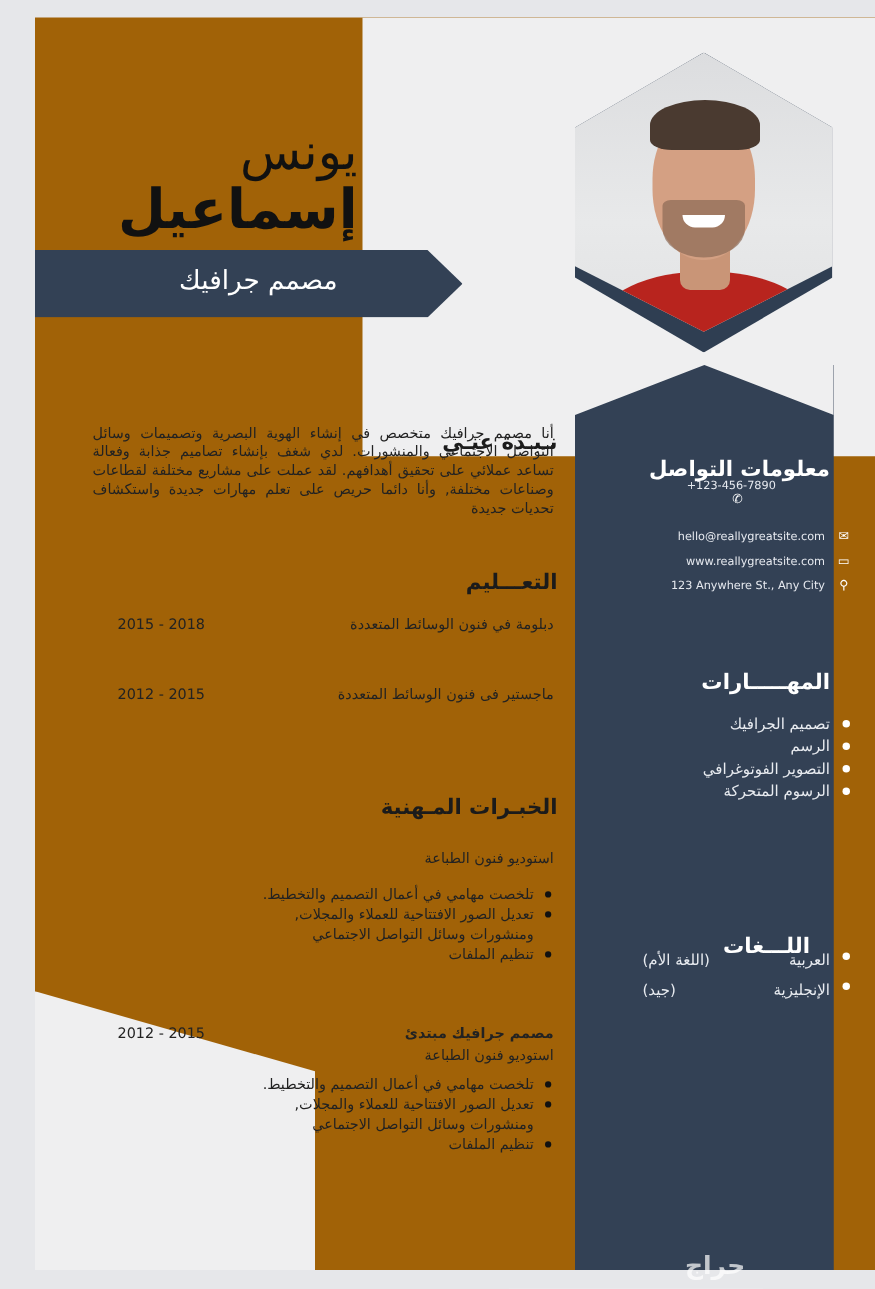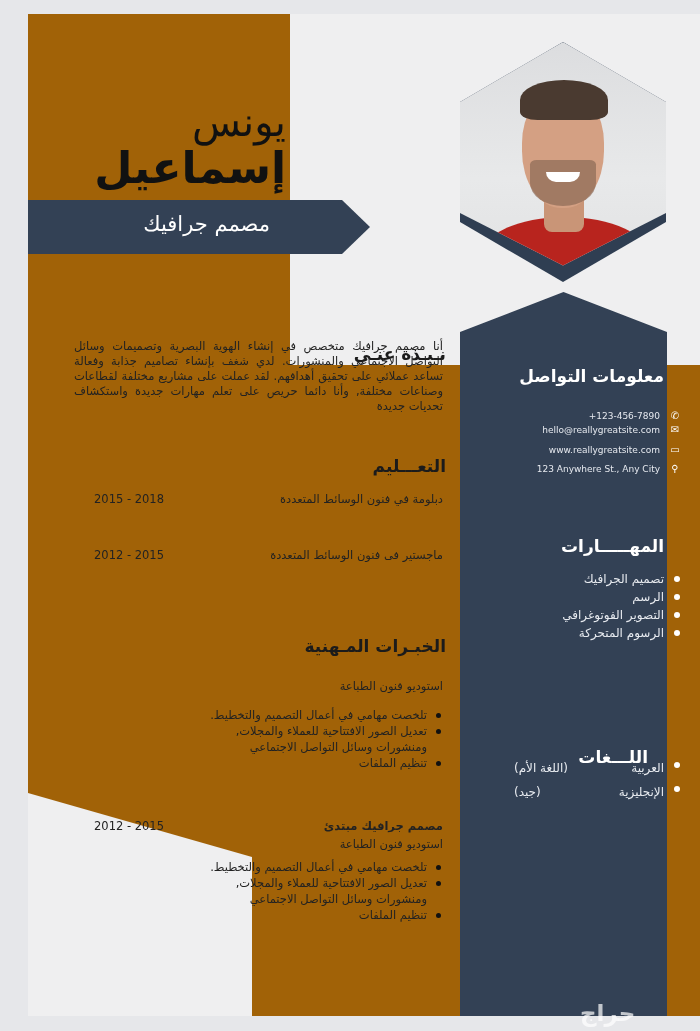--- a/index.html
+++ b/index.html
@@ -51,21 +51,21 @@
   .edu-row .yrs { line-height: 20px; }
 
   .job { position: absolute; left: 66px; width: 349px; color: #222; font-size: 11.5px; }
   .job .top { display: flex; justify-content: space-between; }
   .job .role { font-weight: 700; direction: rtl; }
   .job .company { direction: rtl; text-align: right; margin-top: 4px; }
   .job ul { direction: rtl; list-style: none; margin-top: 14px; padding-right: 0; }
   .job ul li { position: relative; padding-right: 16px; line-height: 16px; }
   .job ul li::before { content: ""; position: absolute; right: 2px; top: 6px; width: 5px; height: 5px; border-radius: 50%; background: #111; }
 
-  .watermark { position: absolute; left: 548px; top: 1000px; font-size: 23px; font-weight: 700; color: rgba(255,255,255,.7); direction: rtl; margin-left: 32px; }
+  .watermark { position: absolute; left: 548px; top: 1000px; font-size: 20px; font-weight: 700; color: rgba(255,255,255,.7); direction: rtl; }
 </style>
 </head>
 <body>
 
 <div class="page">
   <div class="gray-top"></div>
   <div class="gray-bottom"></div>
 
   <div class="name">
     <span class="first">يونس</span>
@@ -84,21 +84,21 @@
         <div class="hair"></div>
         <div class="beard"></div>
         <div class="smile"></div>
     </div>
   </div>
 
   <div class="sidebar"></div>
   <div class="sidebar-cap"></div>
 
   <div class="sb-heading" style="top:352px;">معلومات التواصل</div>
-  <div class="contact-row" style="top:396px;">
+  <div class="contact-row" style="top:370px;flex-direction:column;">
     <span class="txt">+123-456-7890</span>
     <span class="ic">✆</span>
   </div>
   <div class="contact-row" style="top:410px;">
     <span class="txt">hello@reallygreatsite.com</span>
     <span class="ic">✉</span>
   </div>
   <div class="contact-row" style="top:430px;">
     <span class="txt">www.reallygreatsite.com</span>
     <span class="ic">▭</span>

